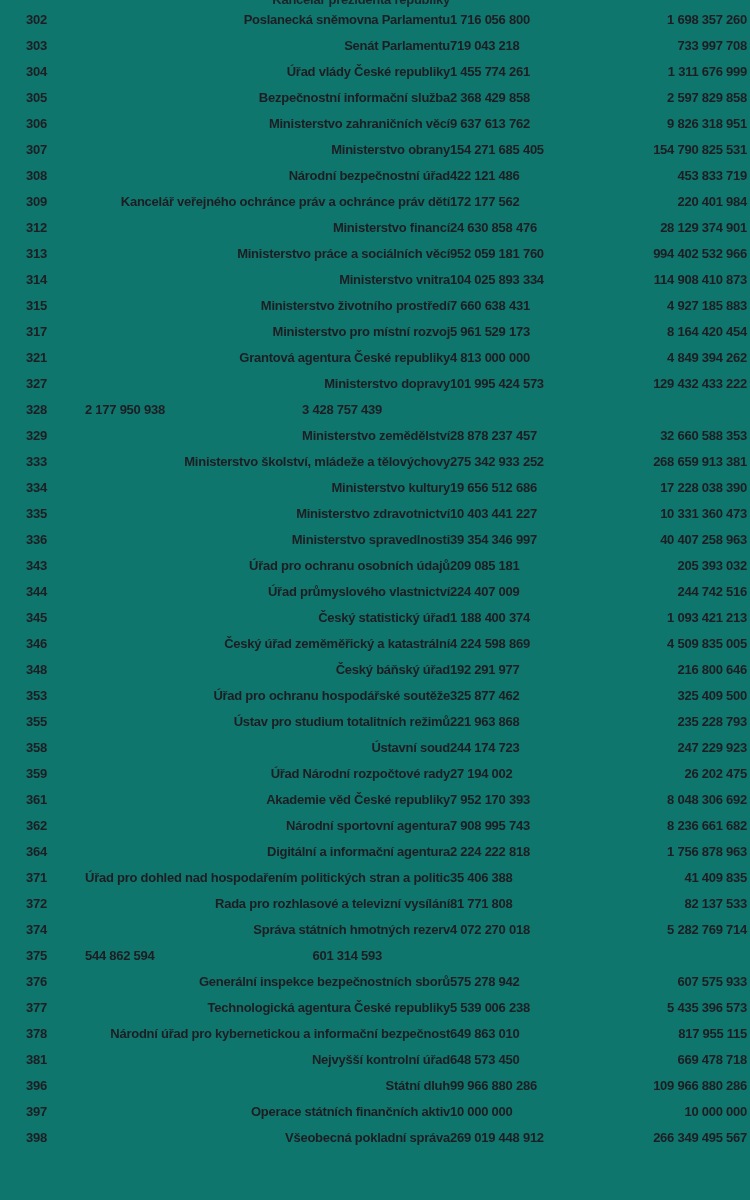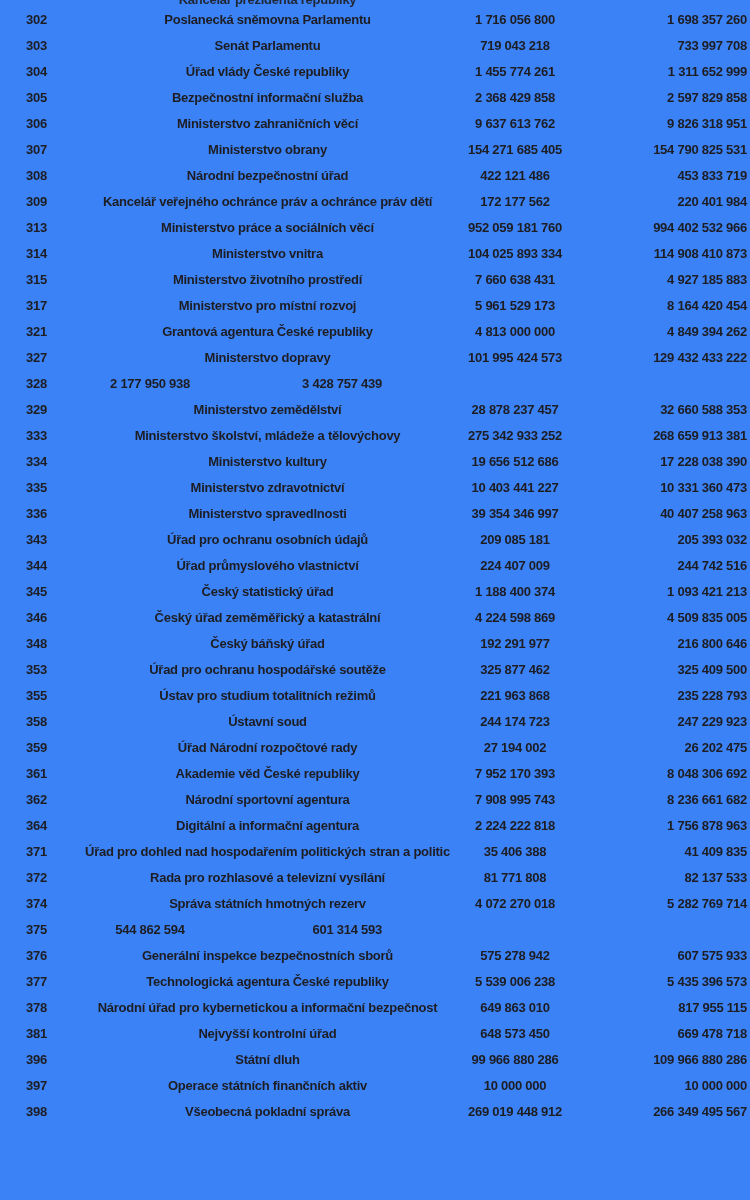--- a/index.html
+++ b/index.html
@@ -14,21 +14,21 @@
     position: relative;
     font-family: "Liberation Sans", sans-serif;
     font-weight: 700;
     font-size: 13px;
     color: #1d1d22;
     letter-spacing: -0.25px;
   }
   .sheet {
     position: absolute;
     inset: 0;
-    background: #3b82f6;
+    background: #0f766e;
   }
   .rows {
     position: absolute;
     top: 6px;
     left: 0;
     right: 0;
   }
   .row {
     height: 26px;
     display: flex;
@@ -43,25 +43,25 @@
     opacity: 0.9;
   }
   .cell-num {
     flex: 0 0 59px;
     margin-left: 26px;
     text-align: left;
   }
   .cell-name {
     flex: 1 1 auto;
     overflow: hidden;
-    text-align: center;
+    text-align: right;
   }
   .cell-v1 {
     flex: 0 0 130px;
-    text-align: center;
+    text-align: left;
   }
   .cell-v2 {
     flex: 0 0 131px;
     margin-right: 3px;
     text-align: right;
     padding-left: 36px;
   }
 </style>
 </head>
 <body>
@@ -86,21 +86,21 @@
       <div class="row">
         <span class="cell-num">303</span>
         <span class="cell-name">Senát Parlamentu</span>
         <span class="cell-v1">719 043 218</span>
         <span class="cell-v2">733 997 708</span>
       </div>
       <div class="row">
         <span class="cell-num">304</span>
         <span class="cell-name">Úřad vlády České republiky</span>
         <span class="cell-v1">1 455 774 261</span>
-        <span class="cell-v2">1 311 652 999</span>
+        <span class="cell-v2">1 311 676 999</span>
       </div>
       <div class="row">
         <span class="cell-num">305</span>
         <span class="cell-name">Bezpečnostní informační služba</span>
         <span class="cell-v1">2 368 429 858</span>
         <span class="cell-v2">2 597 829 858</span>
       </div>
       <div class="row">
         <span class="cell-num">306</span>
         <span class="cell-name">Ministerstvo zahraničních věcí</span>
@@ -119,20 +119,26 @@
         <span class="cell-v1">422 121 486</span>
         <span class="cell-v2">453 833 719</span>
       </div>
       <div class="row">
         <span class="cell-num">309</span>
         <span class="cell-name">Kancelář veřejného ochránce práv a ochránce práv dětí</span>
         <span class="cell-v1">172 177 562</span>
         <span class="cell-v2">220 401 984</span>
       </div>
       <div class="row">
+        <span class="cell-num">312</span>
+        <span class="cell-name">Ministerstvo financí</span>
+        <span class="cell-v1">24 630 858 476</span>
+        <span class="cell-v2">28 129 374 901</span>
+      </div>
+      <div class="row">
         <span class="cell-num">313</span>
         <span class="cell-name">Ministerstvo práce a sociálních věcí</span>
         <span class="cell-v1">952 059 181 760</span>
         <span class="cell-v2">994 402 532 966</span>
       </div>
       <div class="row">
         <span class="cell-num">314</span>
         <span class="cell-name">Ministerstvo vnitra</span>
         <span class="cell-v1">104 025 893 334</span>
         <span class="cell-v2">114 908 410 873</span>

